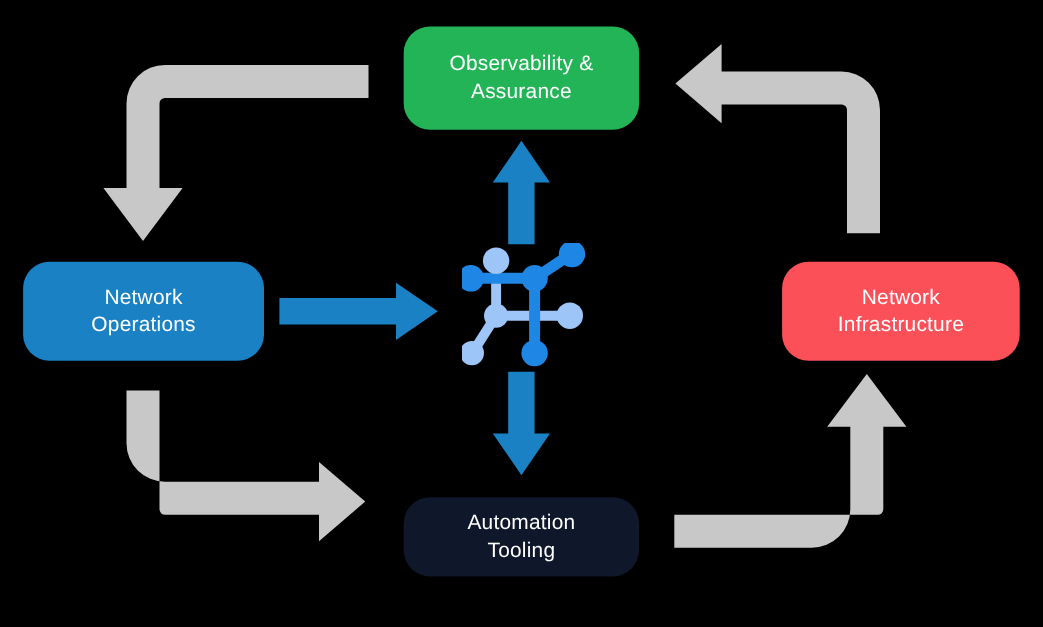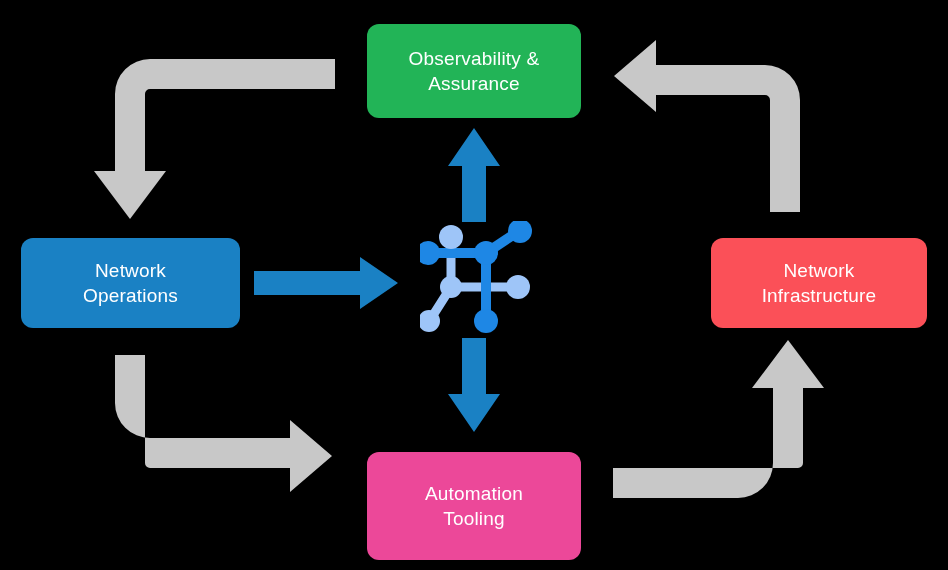--- a/index.html
+++ b/index.html
@@ -21,40 +21,40 @@
   }
   #stage svg.layer {
     position: absolute;
     top: 0;
     left: 0;
     width: 948px;
     height: 570px;
   }
   .node-box {
     position: absolute;
-    border-radius: 12px;
+    border-radius: 24px;
     display: flex;
     align-items: center;
     justify-content: center;
     text-align: center;
     color: #ffffff;
     font-size: 19px;
     line-height: 1.32;
     font-weight: 400;
     letter-spacing: 0.2px;
     box-sizing: border-box;
     padding: 4px 10px;
     z-index: 3;
   }
   .node-box span { display: block; white-space: pre-line; }
 
   #box-observability { left: 367px; top: 24px;  width: 214px; height: 94px; background: #22b457; }
   #box-operations    { left: 21px;  top: 238px; width: 219px; height: 90px; background: #1a81c4; }
   #box-infrastructure{ left: 711px; top: 238px; width: 216px; height: 90px; background: #fb5058; }
-  #box-automation    { left: 367px; top: 452px; width: 214px; height: 108px; background: #ec4899; }
+  #box-automation    { left: 367px; top: 452px; width: 214px; height: 72px; background: #0f172a; }
 
   #center-icon {
     position: absolute;
     left: 420px;
     top: 221px;
     width: 116px;
     height: 116px;
     z-index: 3;
   }
 </style>

